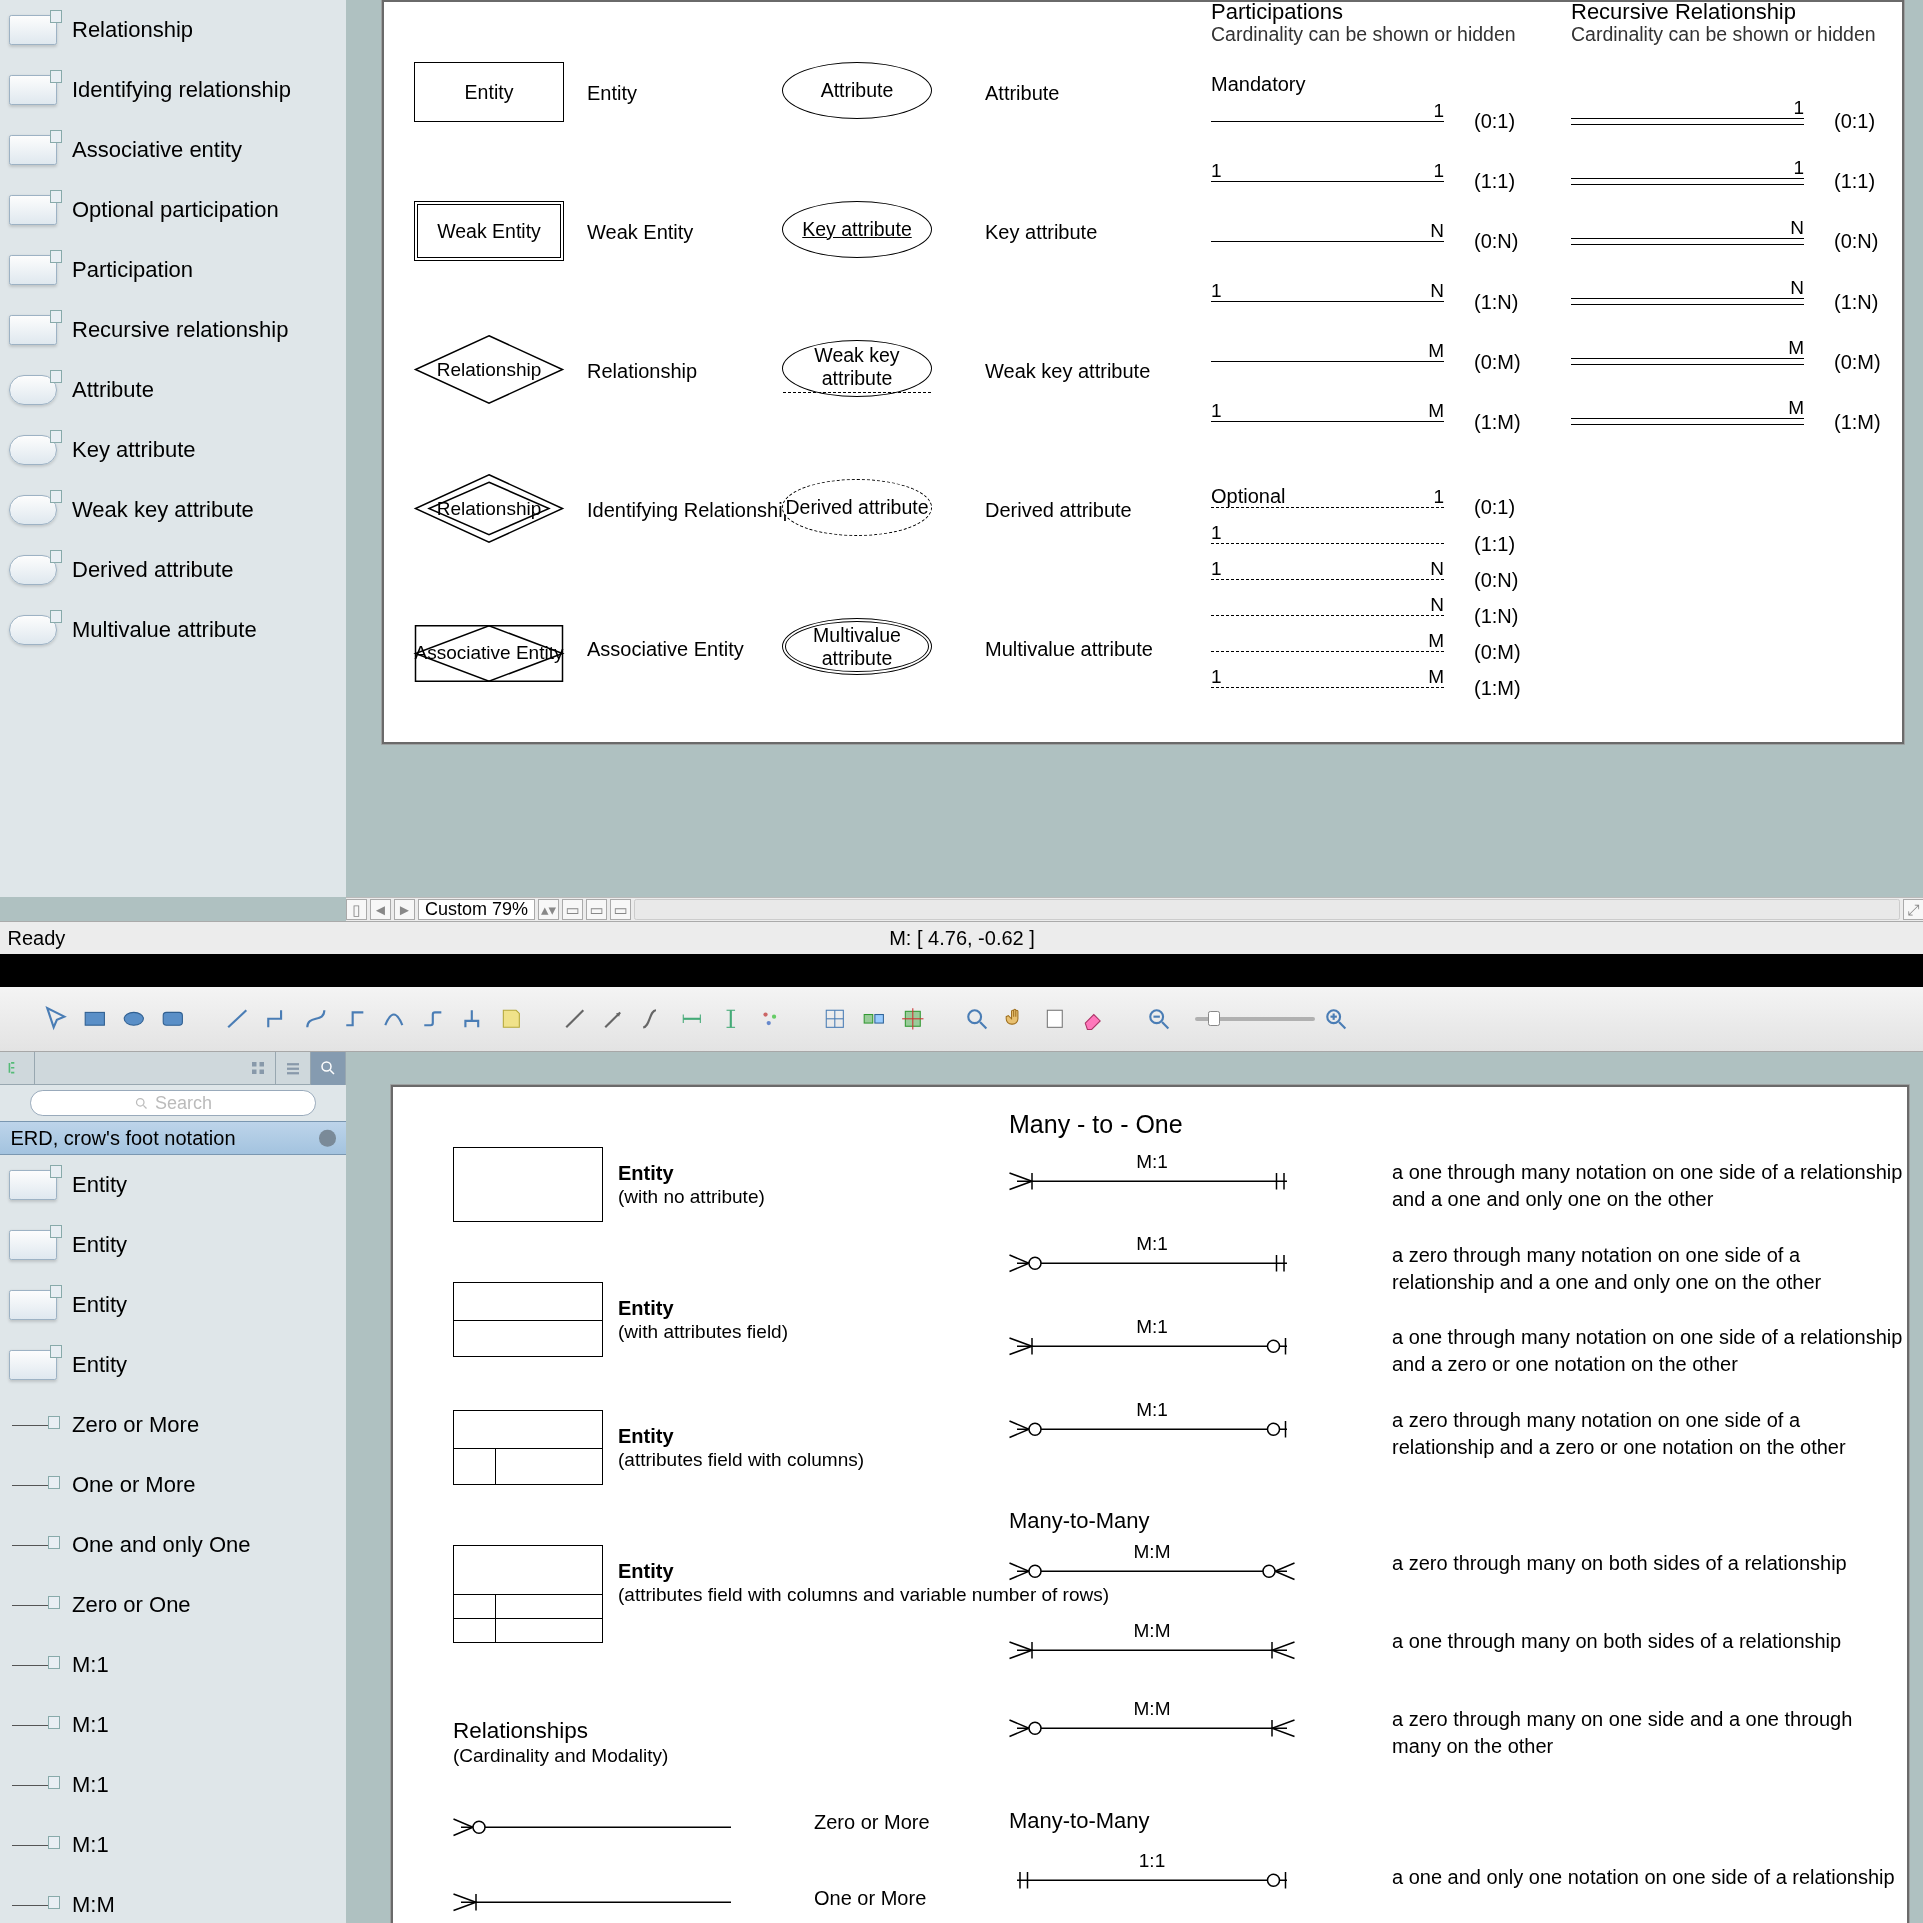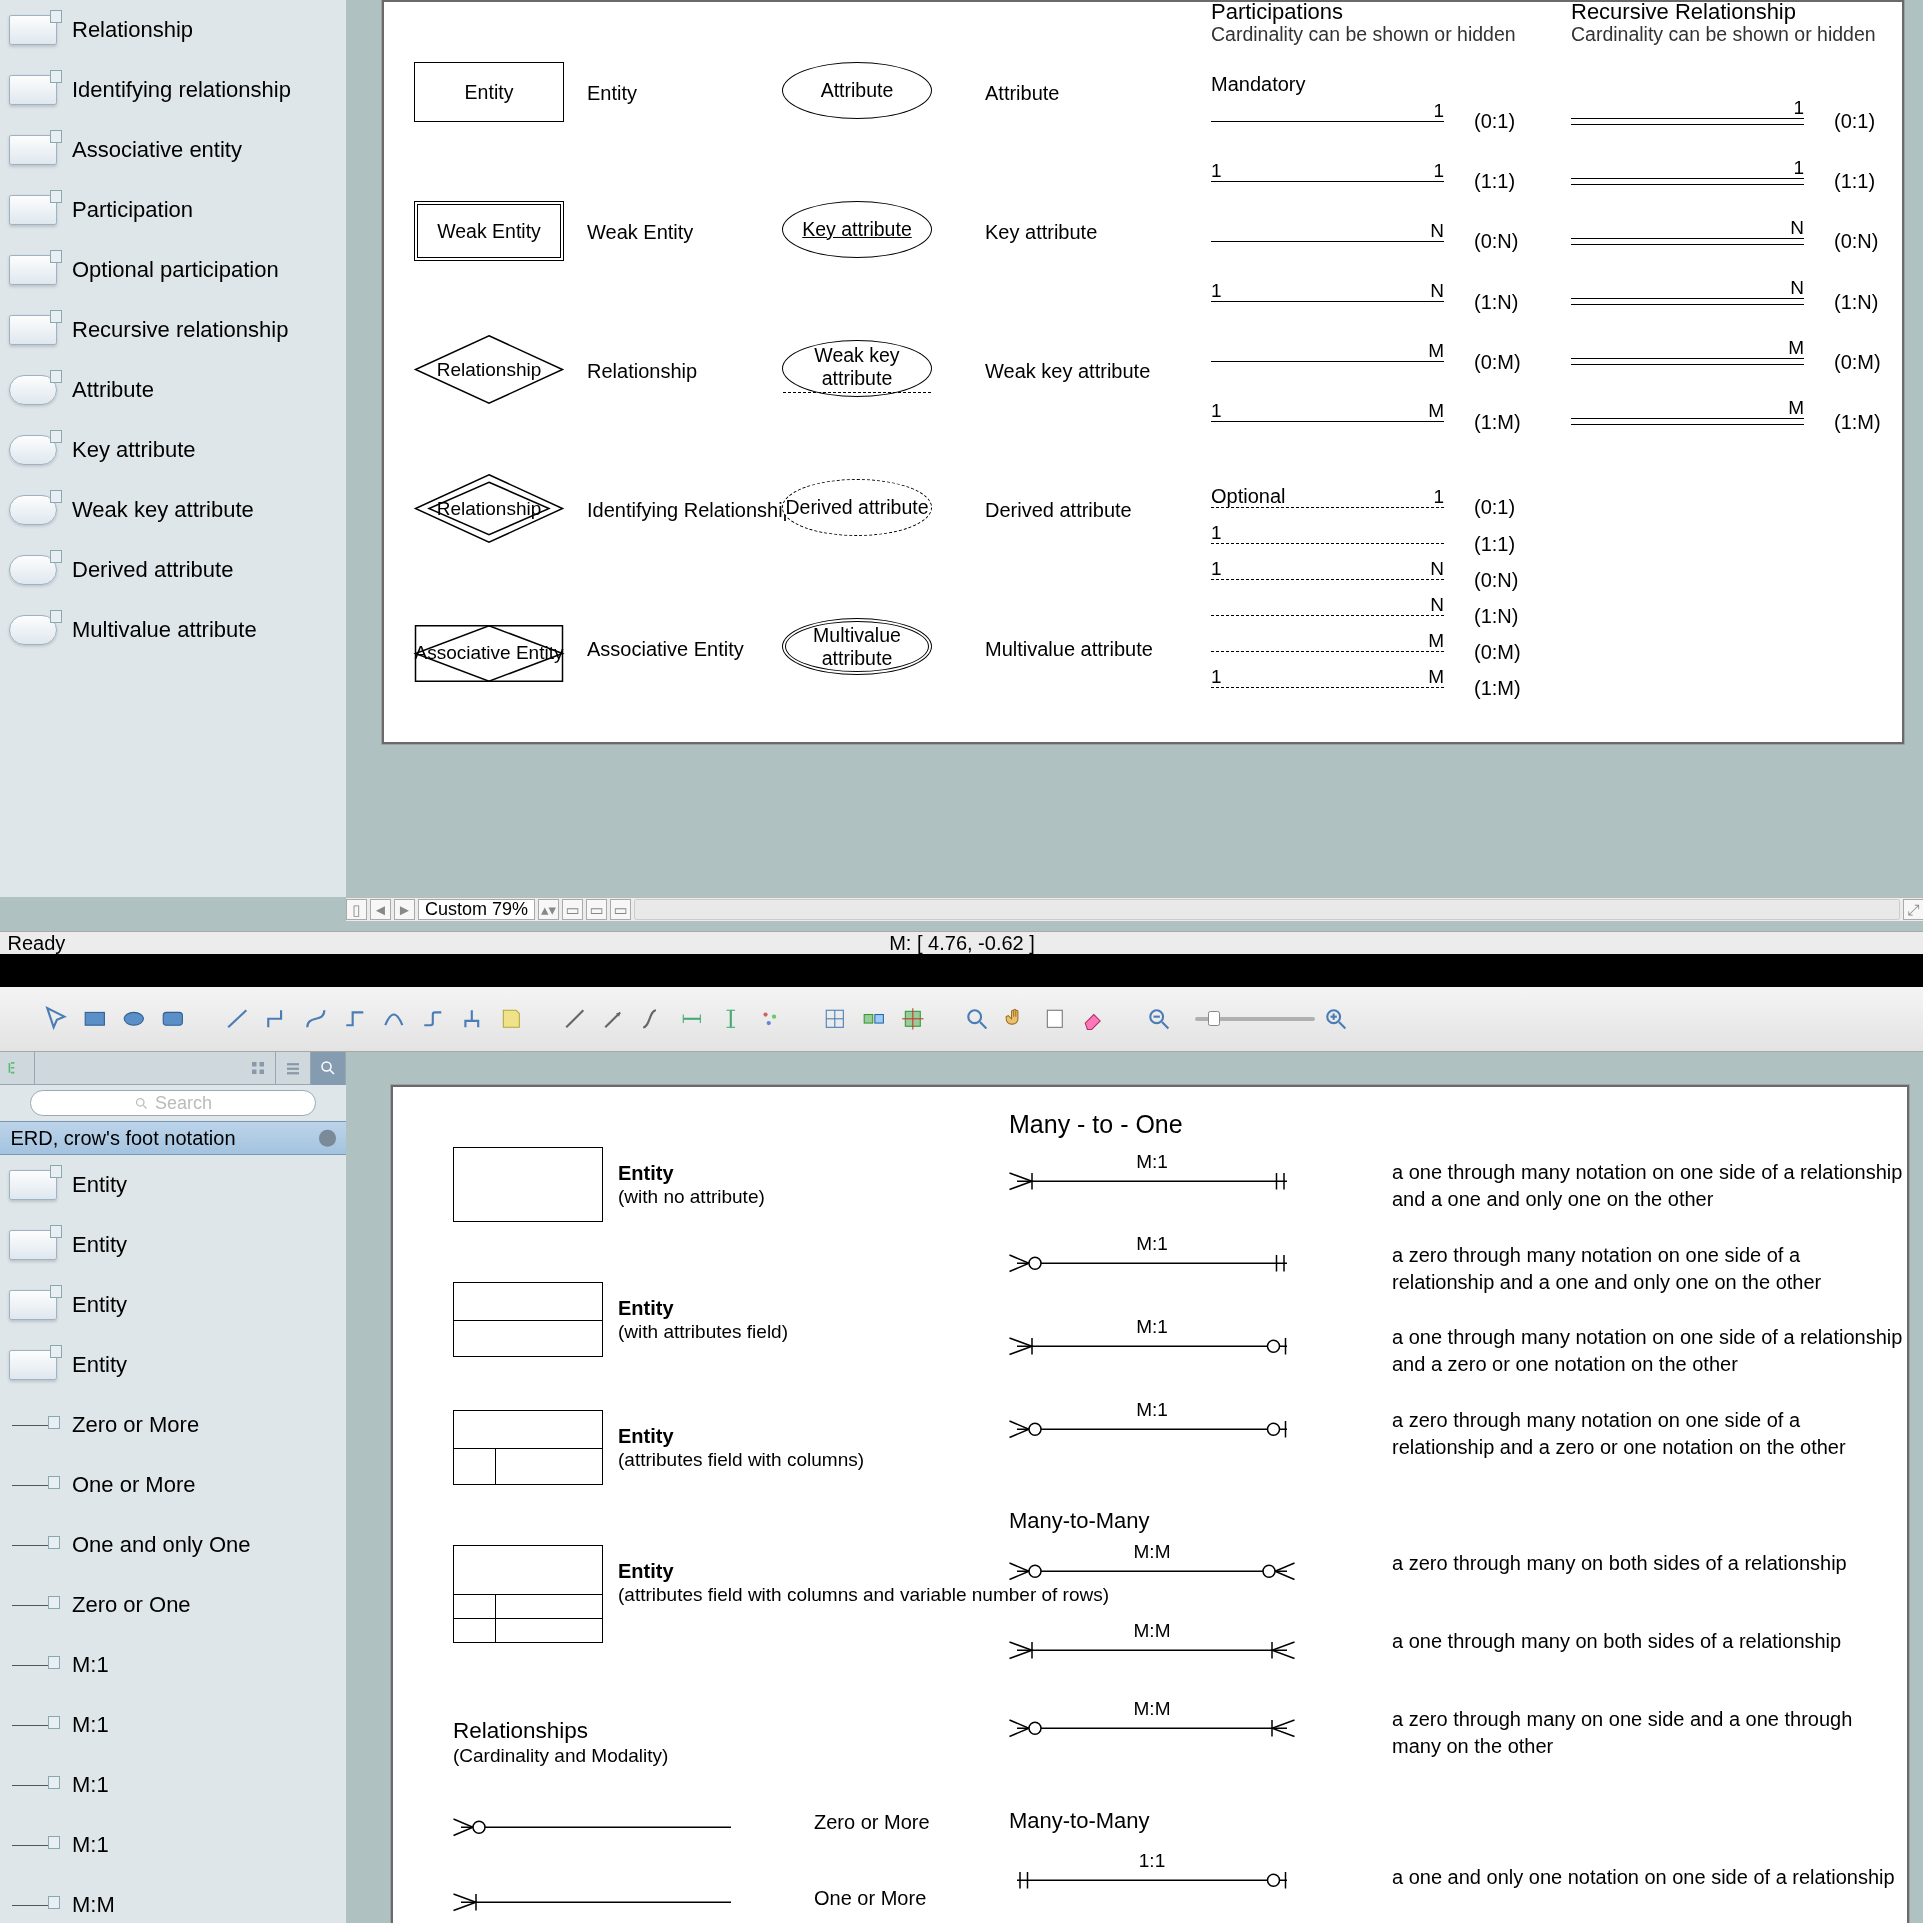--- a/index.html
+++ b/index.html
@@ -83,21 +83,21 @@
   }
   .pane-bottom .canvas-outer{ top:65px; bottom:0; }
   .page{
     position:absolute; background:#fff; border:2.3px solid #6a6a6a;
     box-shadow:0 0 0 0.8px #999;
   }
   .pane-top .page{ left:36px; top:0; width:1522px; height:744px; }
   .pane-bottom .page{ left:45px; top:33px; width:1518px; bottom:-30px; border-bottom:none; }
 
   .status-bar{
-    position:absolute; left:0; right:0; bottom:0; height:23px;
+    position:absolute; left:0; right:0; bottom:0; height:33px;
     background:#ececec; border-top:0.8px solid #aaa;
     display:flex; align-items:center; font-size:20px; padding:0 7.5px;
   }
   .status-bar .center{ position:absolute; left:50%; transform:translateX(-50%); }
 
   .hscroll{
     position:absolute; left:346px; right:0; bottom:33px; height:24px;
     background:#ececec; display:flex; align-items:center; gap:3px;
     border-top:0.8px solid #bbb;
   }
@@ -185,25 +185,25 @@
         <div class="lib-row">
           <div class="lib-icon "></div>
       <div class="lib-label">Identifying relationship</div>
         </div>
         <div class="lib-row">
           <div class="lib-icon "></div>
       <div class="lib-label">Associative entity</div>
         </div>
         <div class="lib-row">
           <div class="lib-icon "></div>
+      <div class="lib-label">Optional participation</div>
+        </div>
+        <div class="lib-row">
+          <div class="lib-icon "></div>
       <div class="lib-label">Participation</div>
-        </div>
-        <div class="lib-row">
-          <div class="lib-icon "></div>
-      <div class="lib-label">Optional participation</div>
         </div>
         <div class="lib-row">
           <div class="lib-icon "></div>
       <div class="lib-label">Recursive relationship</div>
         </div>
         <div class="lib-row">
           <div class="lib-icon round"></div>
       <div class="lib-label">Attribute</div>
         </div>
         <div class="lib-row">

